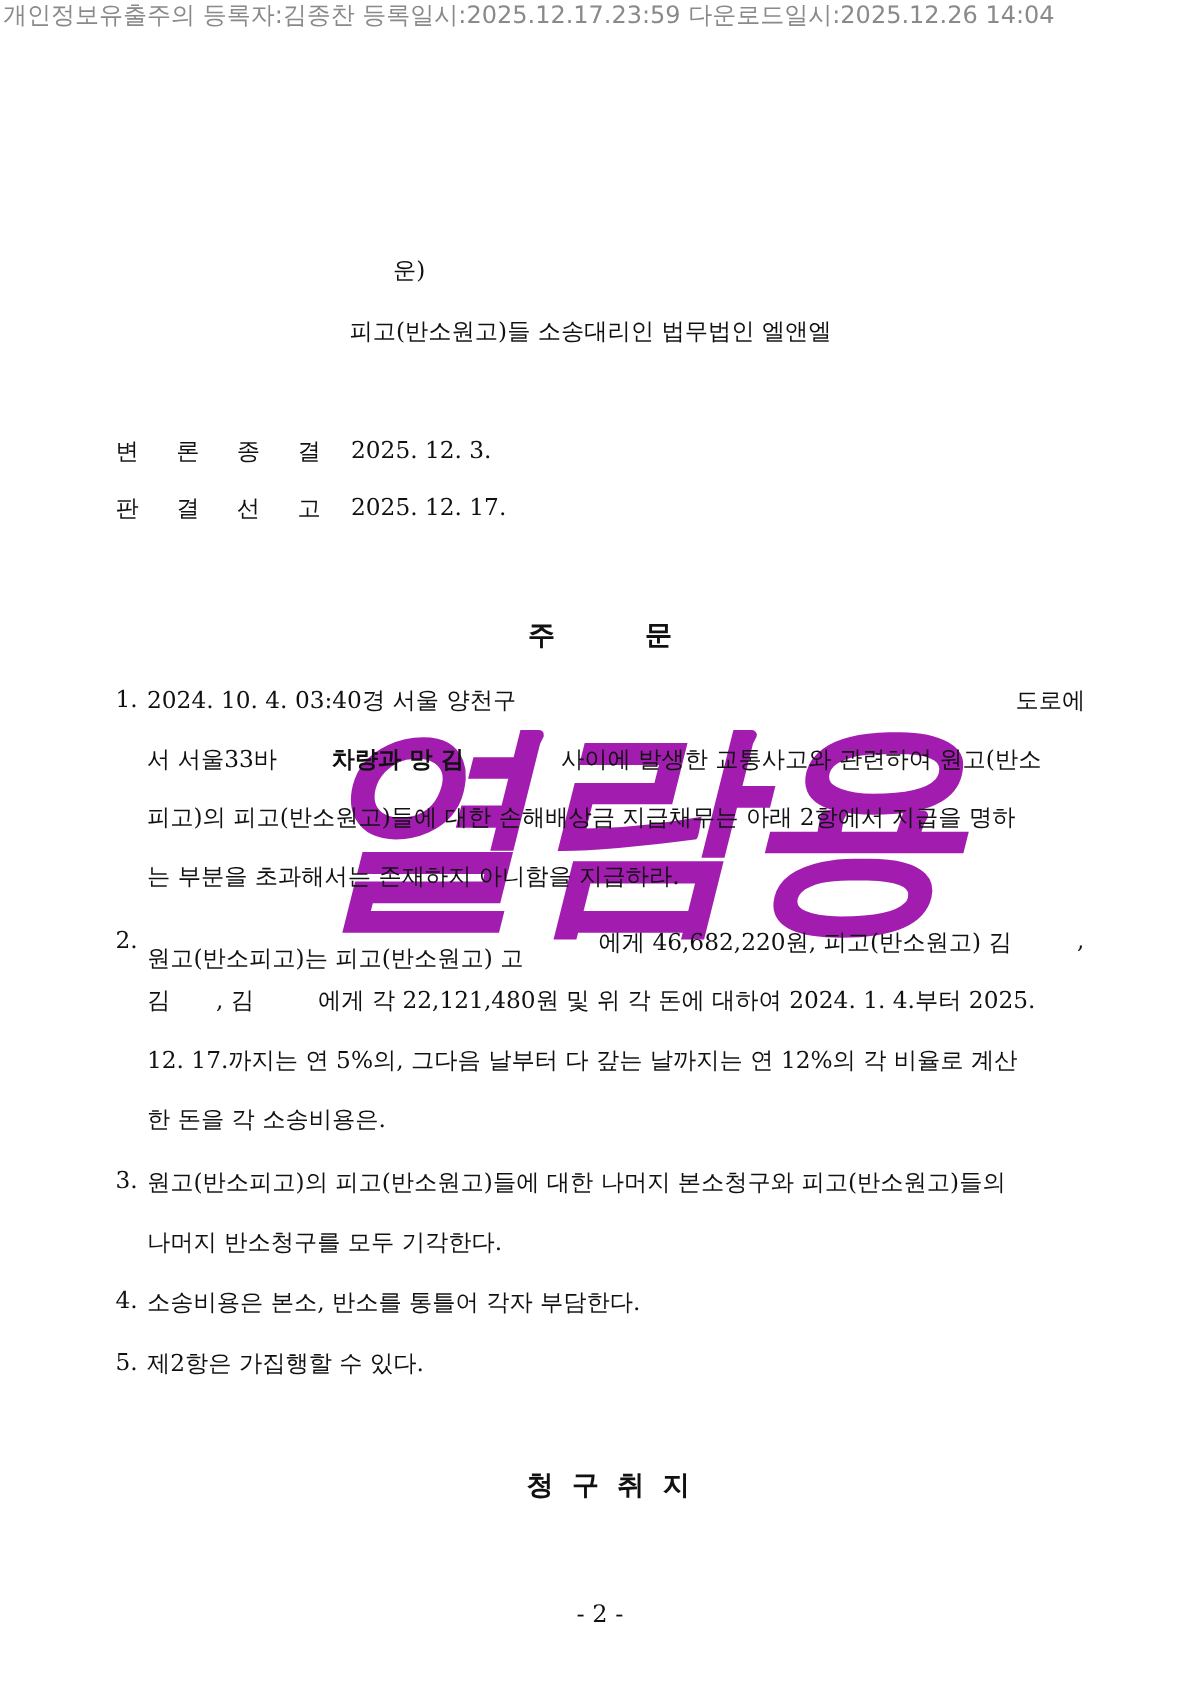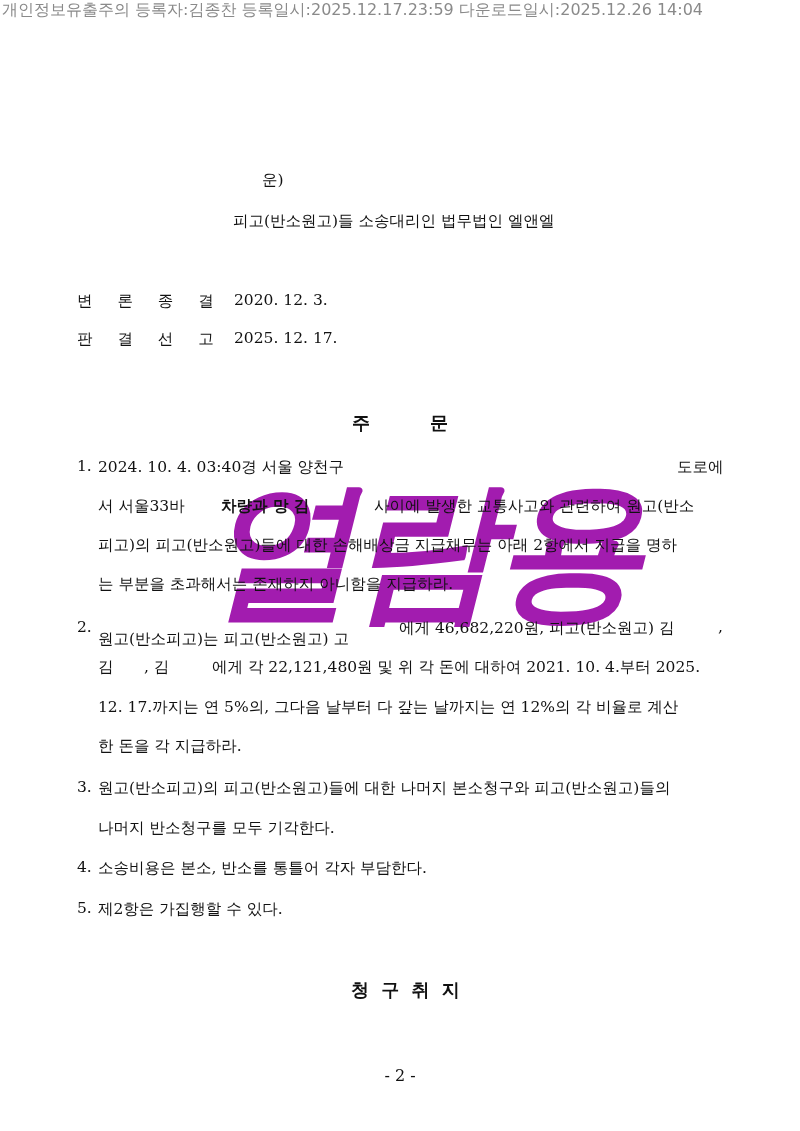--- a/index.html
+++ b/index.html
@@ -29,21 +29,21 @@
 <div class="header-stamp">개인정보유출주의 등록자:김종찬 등록일시:2025.12.17.23:59 다운로드일시:2025.12.26 14:04</div>
 
 <div class="watermark">열람용</div>
 
 <div class="line" style="left:262px; top:170px;">운)</div>
 <div class="line" style="left:233px; top:211px;">피고(반소원고)들 소송대리인 법무법인 엘앤엘</div>
 
 <div class="line" style="left:77px; top:291px;">
   <span class="label-spaced">변 론 종 결</span>
 </div>
-<div class="line" style="left:234px; top:291px;">2020. 12. 3.</div>
+<div class="line" style="left:234px; top:291px;">2025. 12. 3.</div>
 <div class="line" style="left:77px; top:329px;">
   <span class="label-spaced">판 결 선 고</span>
 </div>
 <div class="line" style="left:234px; top:329px;">2025. 12. 17.</div>
 
 <div class="title" style="left:352px; top:411px;">주</div>
 <div class="title" style="left:430px; top:411px;">문</div>
 
 <div class="line" style="left:77px; top:457px;">1.</div>
 <div class="line" style="left:98px; top:457px;">2024. 10. 4. 03:40경 서울 양천구</div>
@@ -53,23 +53,23 @@
 <div class="line" style="left:374px; top:496px;">사이에 발생한 교통사고와 관련하여 원고(반소</div>
 <div class="line" style="left:98px; top:535px;">피고)의 피고(반소원고)들에 대한 손해배상금 지급채무는 아래 2항에서 지급을 명하</div>
 <div class="line" style="left:98px; top:574px;">는 부분을 초과해서는 존재하지 아니함을 지급하라.</div>
 
 <div class="line" style="left:77px; top:618px;">2.</div>
 <div class="line" style="left:98px; top:590px;margin-top:39px;">원고(반소피고)는 피고(반소원고) 고</div>
 <div class="line" style="left:399px; top:618px;">에게 46,682,220원, 피고(반소원고) 김</div>
 <div class="line" style="left:718px; top:618px;">,</div>
 <div class="line" style="left:98px; top:657px;">김</div>
 <div class="line" style="left:144px; top:657px;">, 김</div>
-<div class="line" style="left:212px; top:657px;">에게 각 22,121,480원 및 위 각 돈에 대하여 2021. 10. 4.부터 2025.</div>
+<div class="line" style="left:212px; top:657px;">에게 각 22,121,480원 및 위 각 돈에 대하여 2024. 1. 4.부터 2025.</div>
 <div class="line" style="left:98px; top:697px;">12. 17.까지는 연 5%의, 그다음 날부터 다 갚는 날까지는 연 12%의 각 비율로 계산</div>
-<div class="line" style="left:98px; top:736px;">한 돈을 각 지급하라.</div>
+<div class="line" style="left:98px; top:736px;">한 돈을 각 소송비용은.</div>
 
 <div class="line" style="left:77px; top:778px;">3.</div>
 <div class="line" style="left:98px; top:778px;">원고(반소피고)의 피고(반소원고)들에 대한 나머지 본소청구와 피고(반소원고)들의</div>
 <div class="line" style="left:98px; top:818px;">나머지 반소청구를 모두 기각한다.</div>
 
 <div class="line" style="left:77px; top:858px;">4.</div>
 <div class="line" style="left:98px; top:858px;">소송비용은 본소, 반소를 통틀어 각자 부담한다.</div>
 
 <div class="line" style="left:77px; top:899px;">5.</div>
 <div class="line" style="left:98px; top:899px;">제2항은 가집행할 수 있다.</div>

